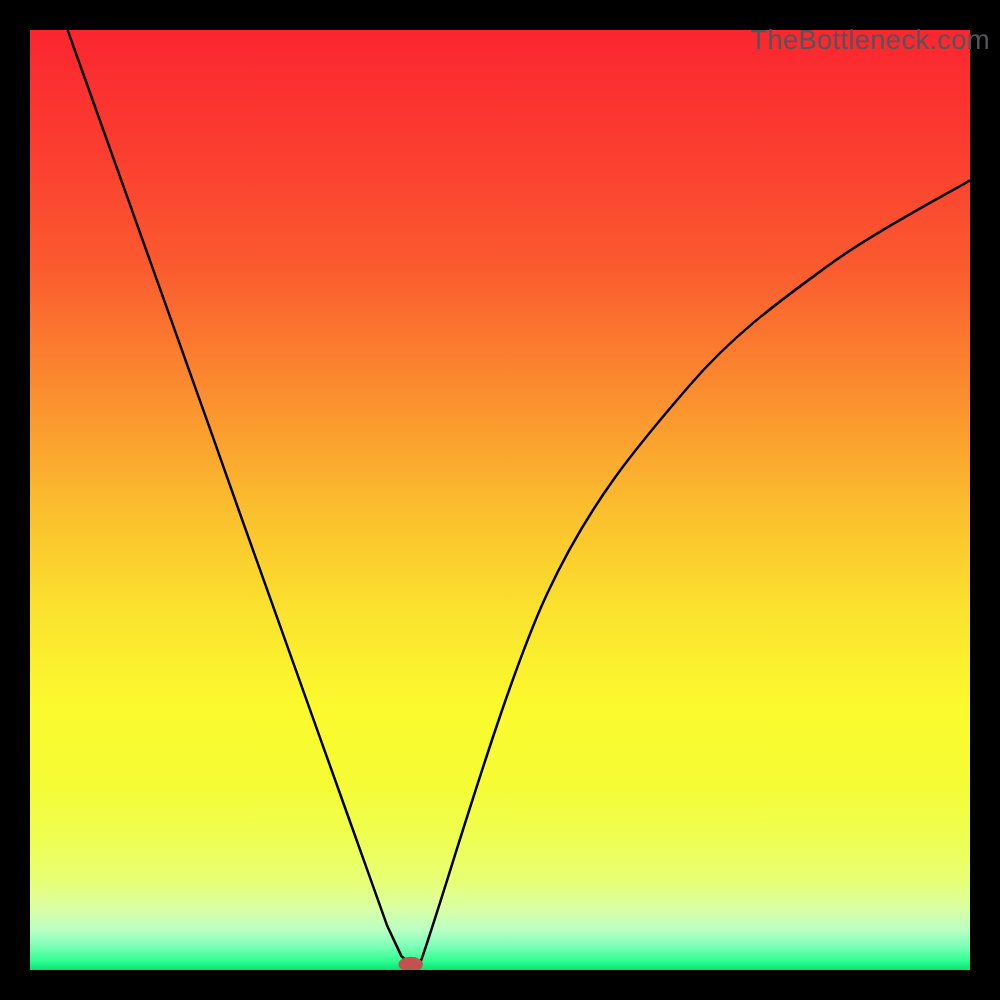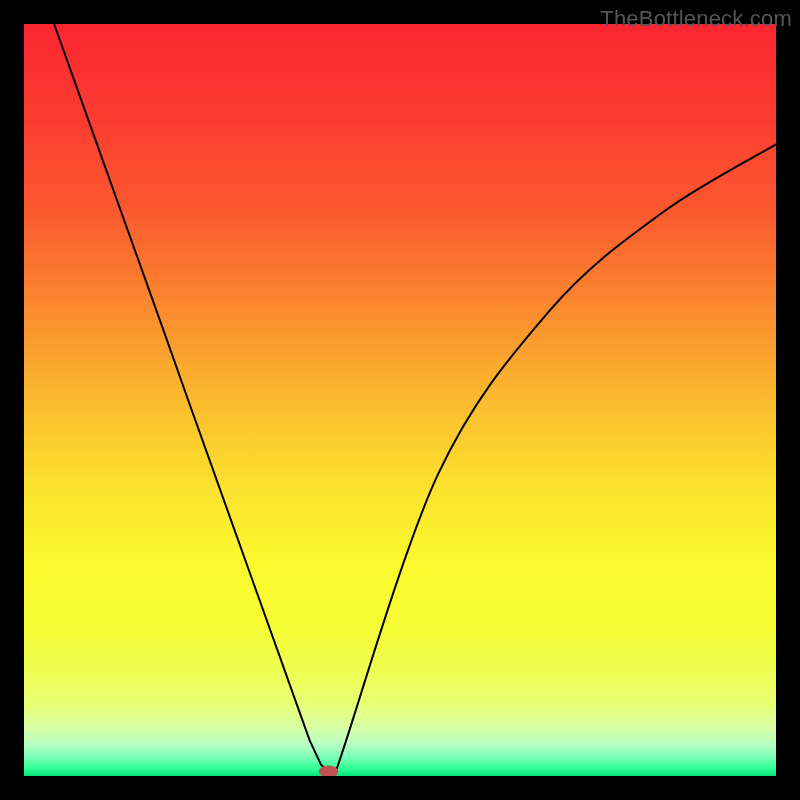--- a/index.html
+++ b/index.html
@@ -22,21 +22,21 @@
   .plot-area {
     position: absolute;
     top: 24px;
     left: 24px;
     width: 752px;
     height: 752px;
     overflow: hidden;
   }
   .watermark {
     position: absolute;
-    top: 6px;
+    top: 19px;
     right: 8px;
     color: #555559;
     font-size: 22px;
     font-weight: 500;
     letter-spacing: 0.2px;
     z-index: 5;
   }
   svg {
     display: block;
   }

